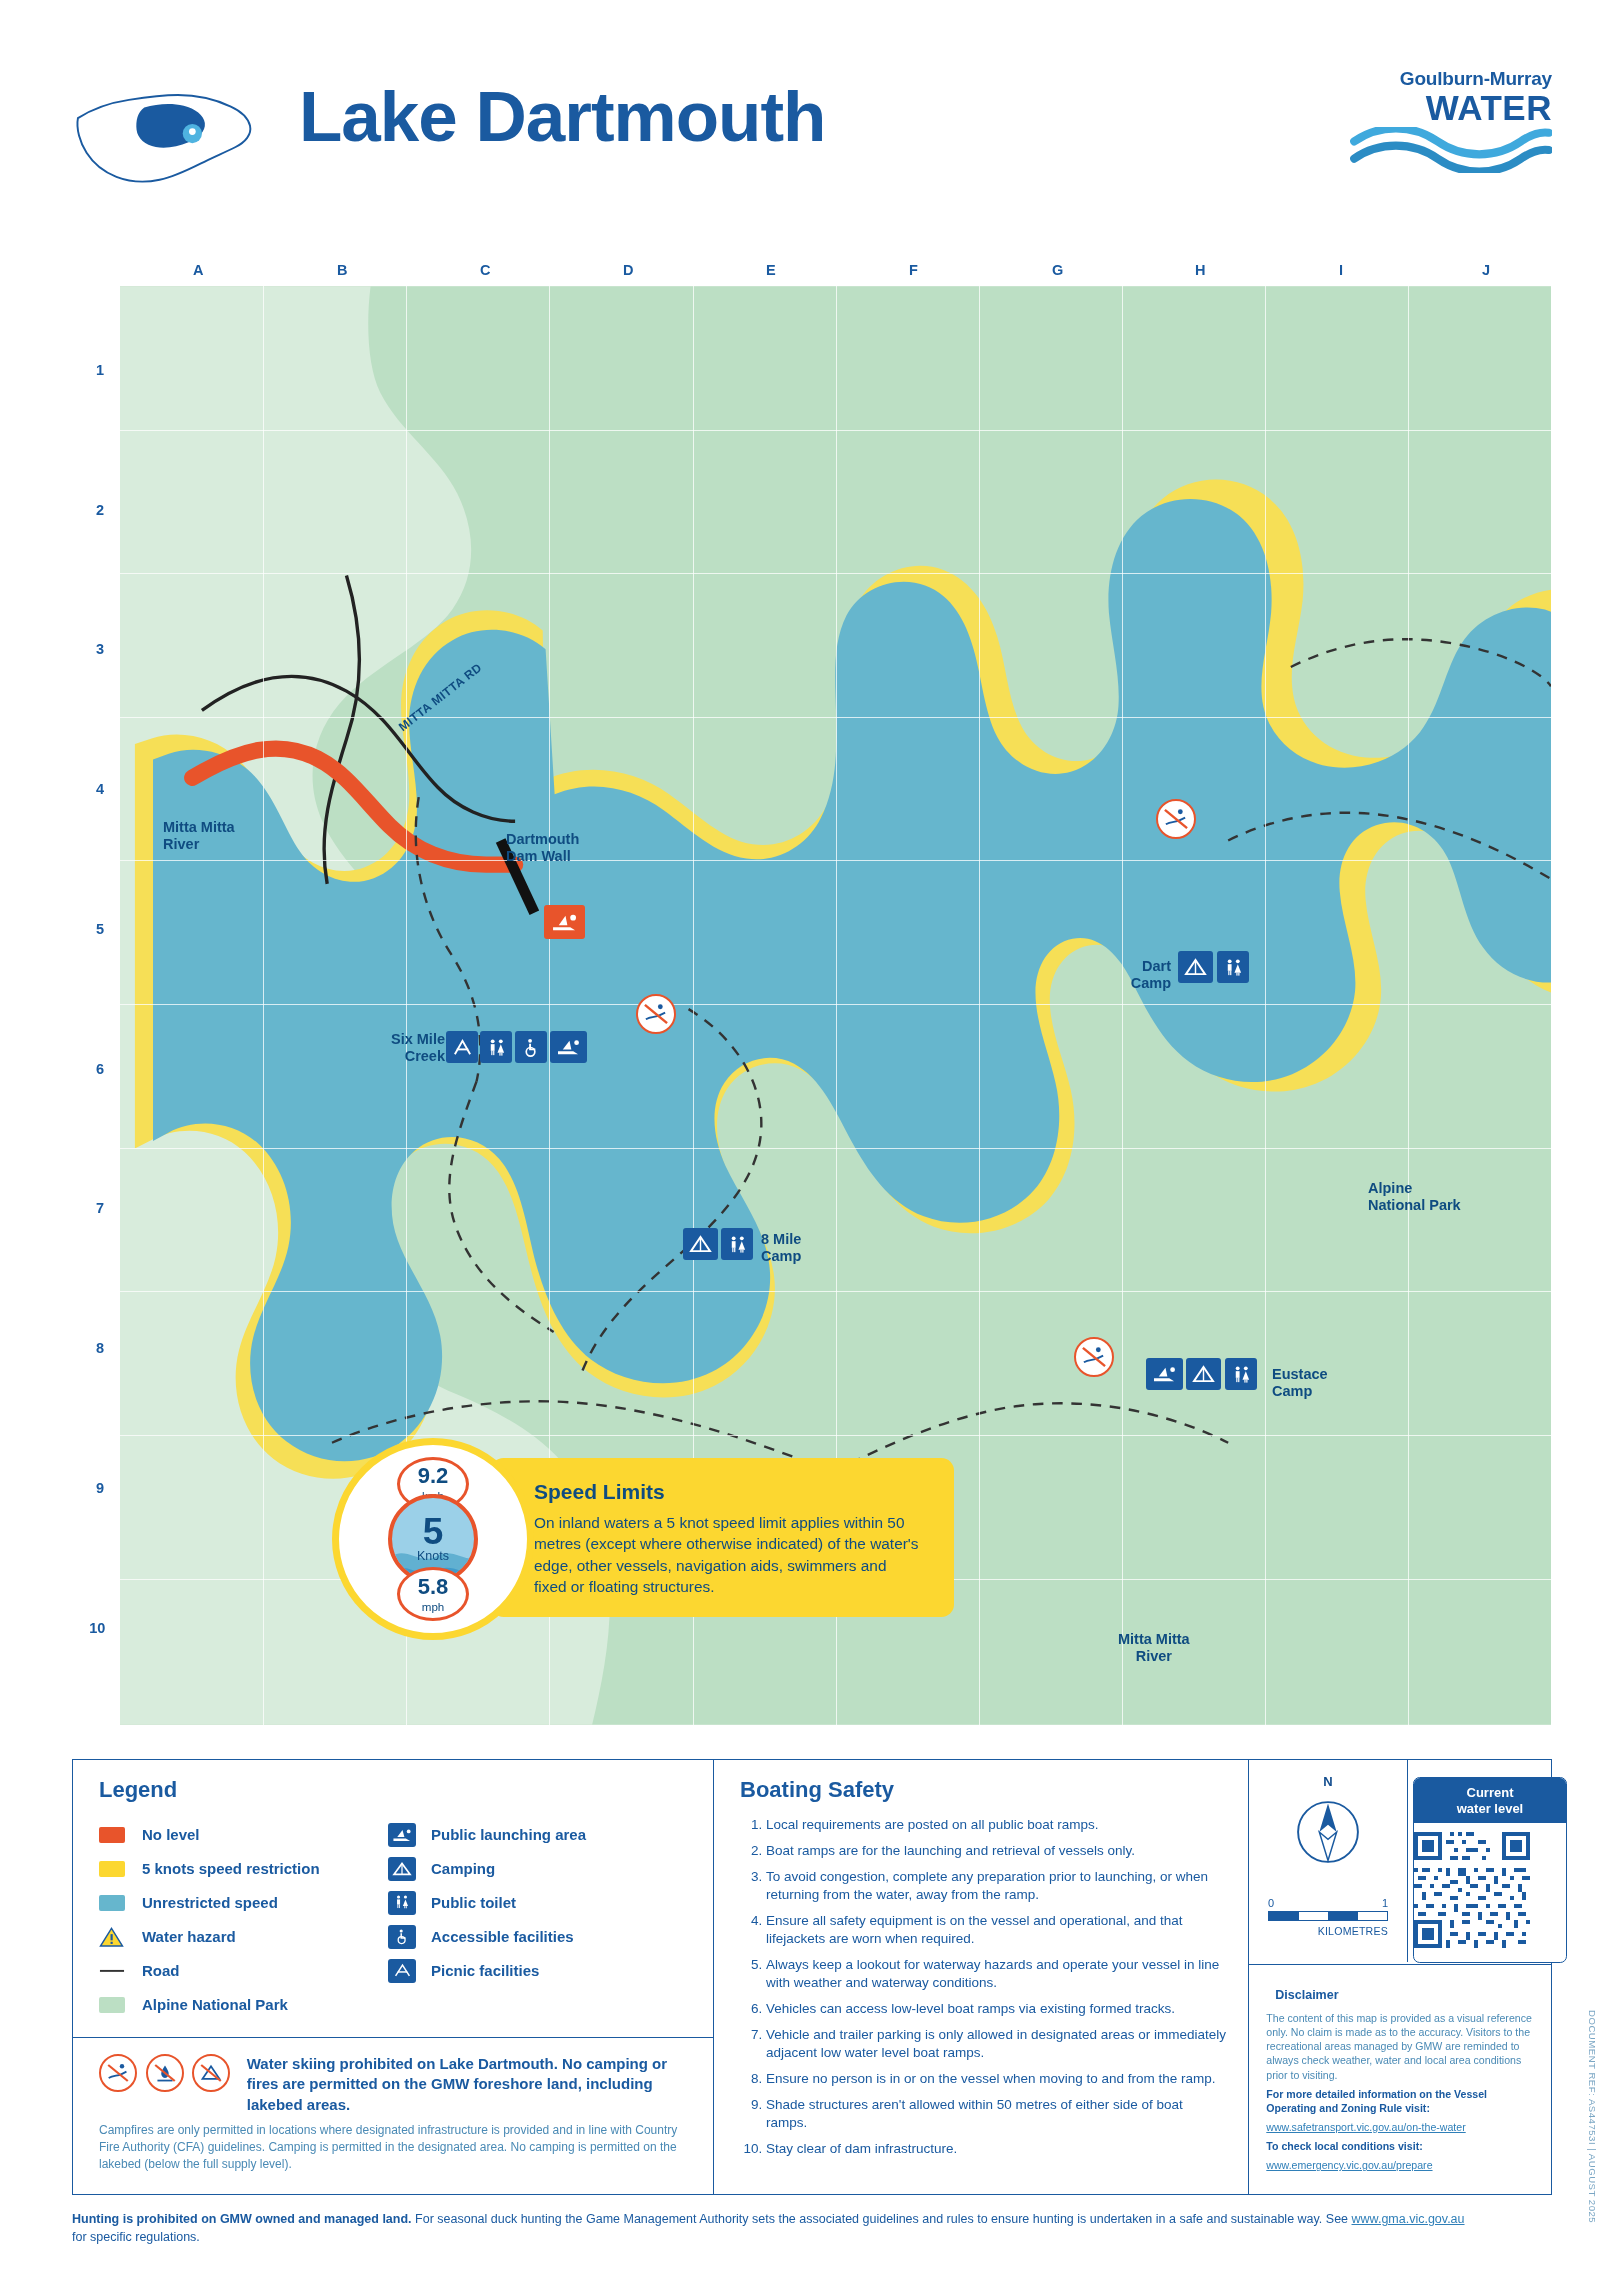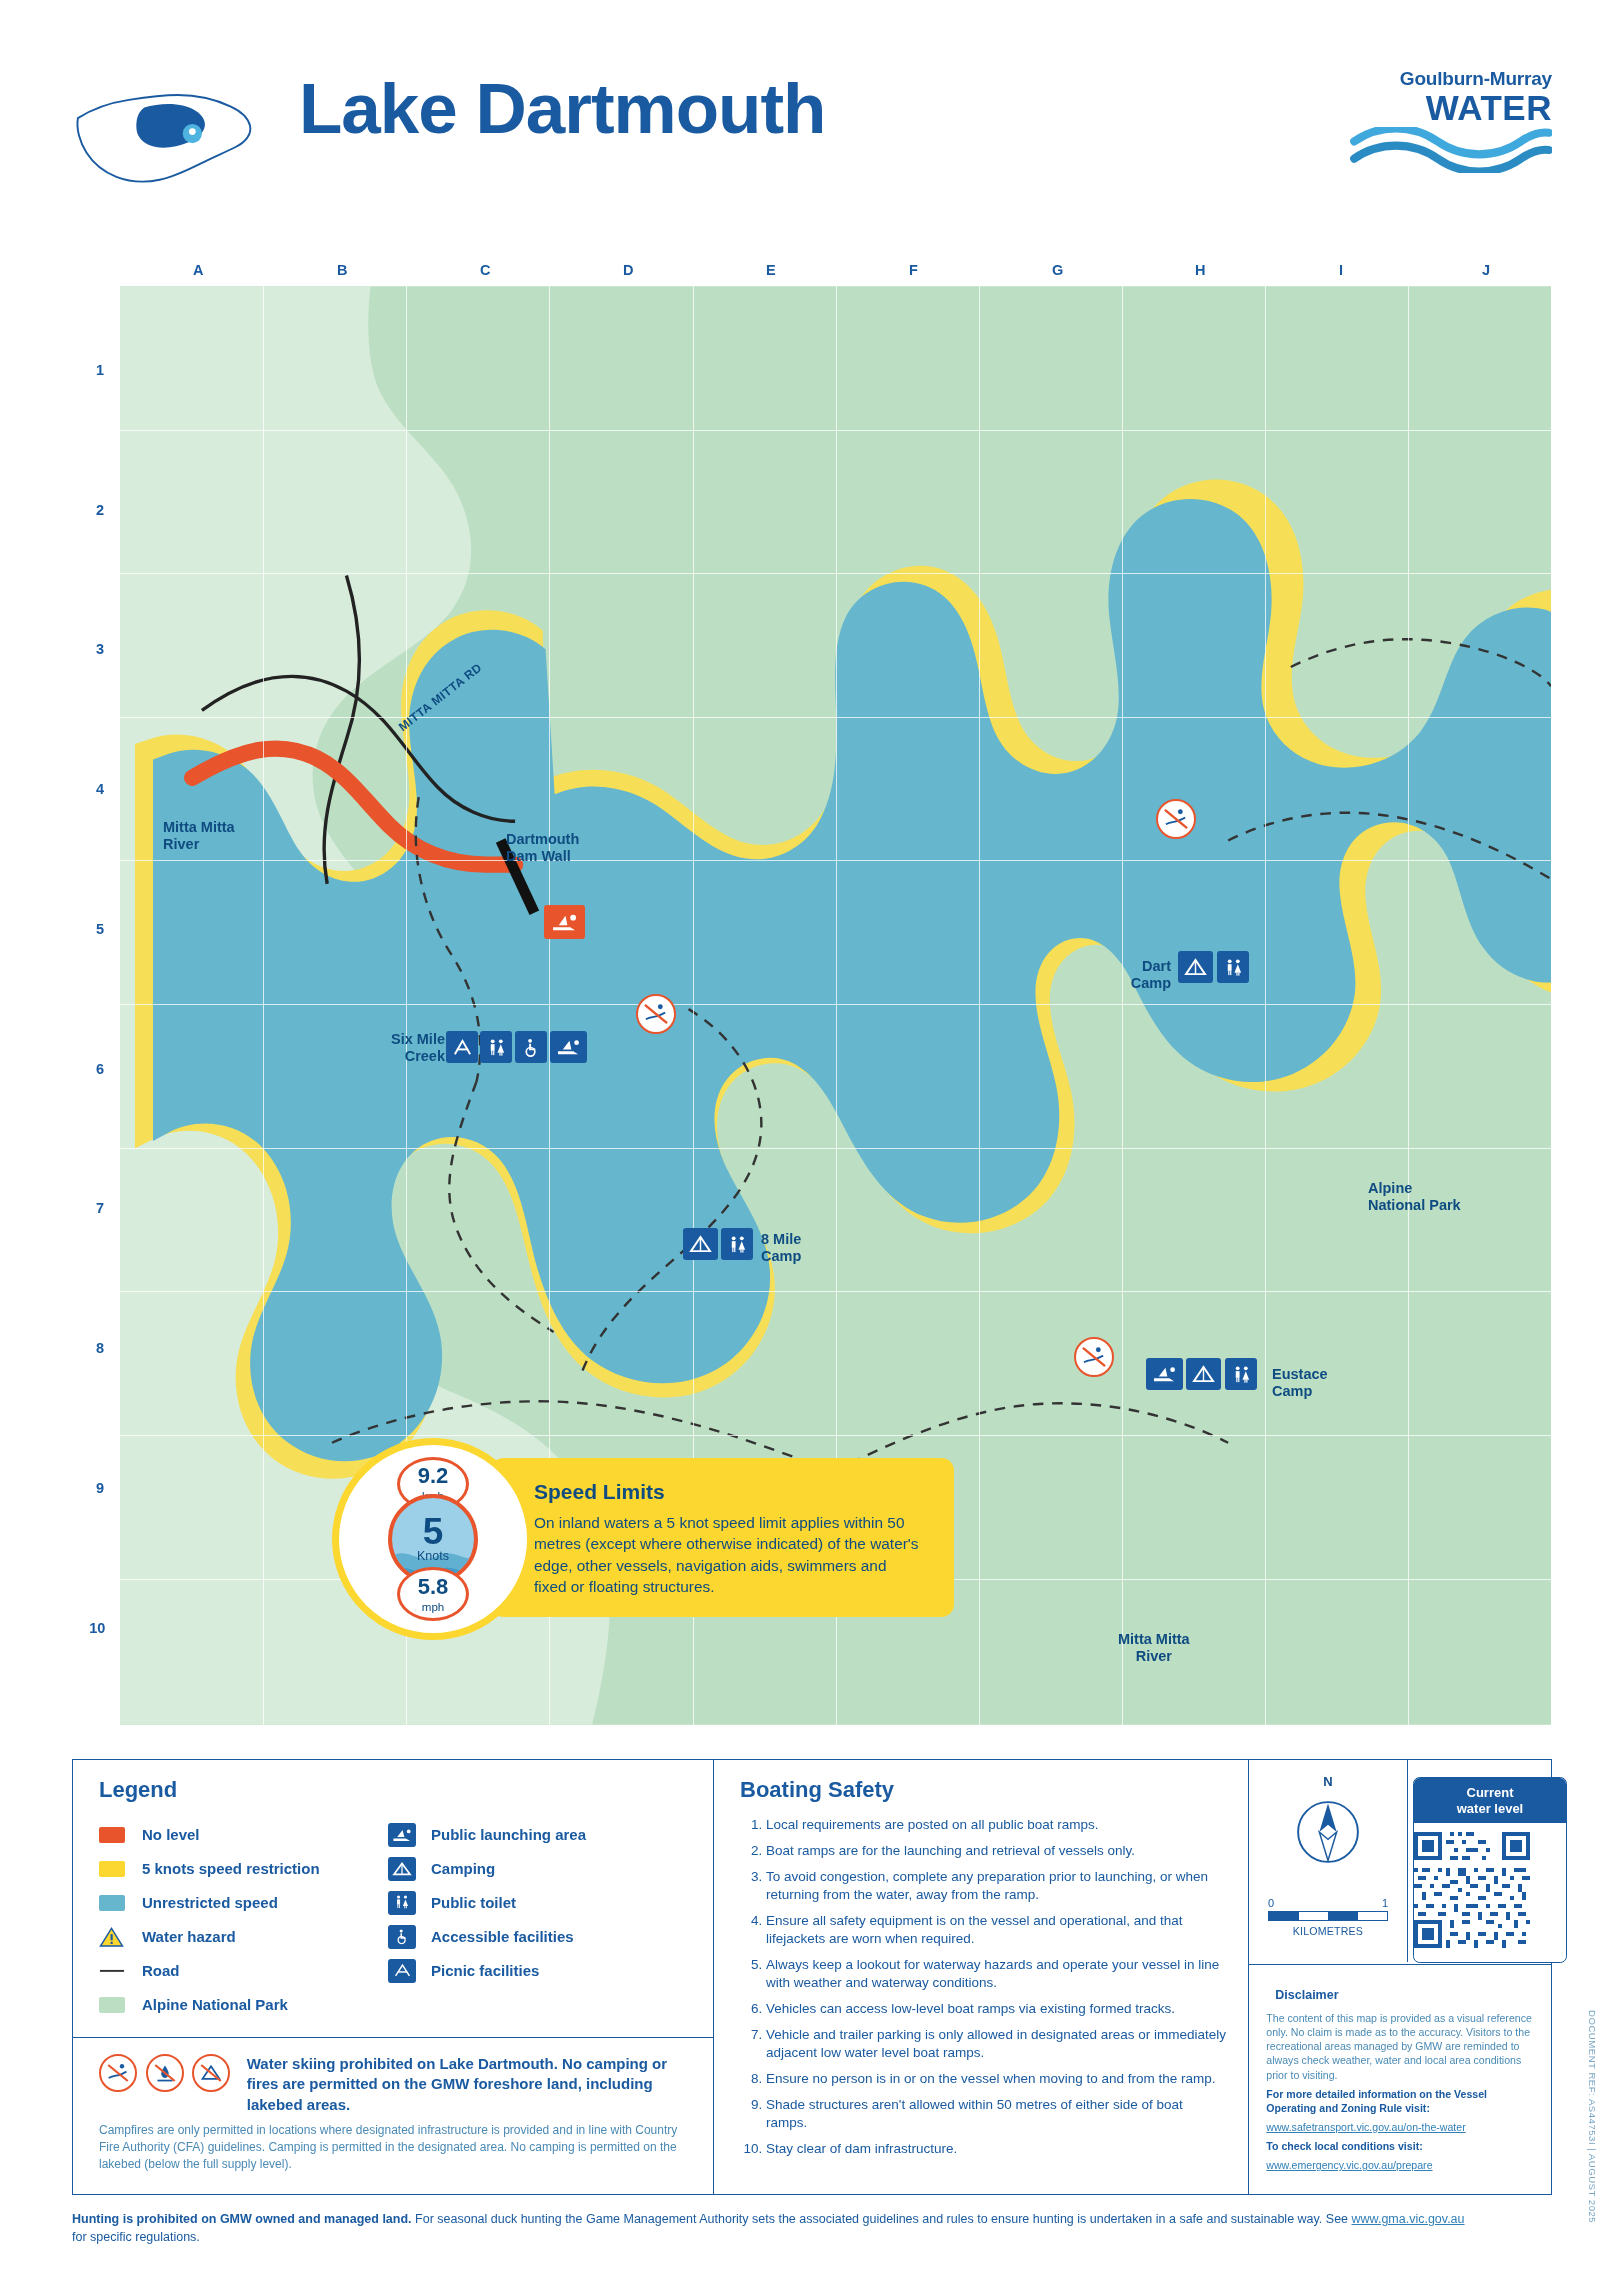--- a/index.html
+++ b/index.html
@@ -17,21 +17,21 @@
     padding: 0;
   }
 
   
   .header {
     position: absolute;
     left: 72px; top: 53px; width: 1480px; height: 164px;
   }
   .vic-outline { position: absolute; left: 0; top: 19px; width: 183px; height: 125px; }
   .title {
-    position: absolute; left: 227px; top: 20px;
+    position: absolute; left: 227px; top: 28px;
     font-size: 71px; font-weight: bold; letter-spacing: -1px;
     color: #1a5aa0; line-height: 1;
   }
   .gmw-logo { position: absolute; right: 0; top: 14.5px; width: 222px; text-align: right; }
   .gmw-logo .l1 { font-size: 19px; font-weight: bold; color: #1a5aa0; letter-spacing: -0.2px;}
   .gmw-logo .l2 { font-size: 35px; font-weight: bold; color: #1a5aa0; line-height: 1; letter-spacing: 0.5px;}
   .gmw-logo svg { display:block; margin-left:auto; margin-top: 2.9px; }
 
   
   .mapwrap {
@@ -151,21 +151,21 @@
     margin-left: 10px;
   }
   .wl-head { background: #1a5aa0; color: #fff; font-size: 13px; font-weight: bold; text-align: center; padding: 6.7px 2.9px; line-height: 1.2;}
   .qr { width: 116px; height: 116px; margin: 9.6px auto 11.6px; }
 
   .scalebar { position: absolute; left: 19px; bottom: 25px; width: 120px; }
   .scale-line { display: flex; height: 10.6px; border: 1.4px solid #1a5aa0; }
   .scale-line div { flex: 1; }
   .scale-line .f { background: #1a5aa0; }
   .scale-nums { display: flex; justify-content: space-between; font-size: 11px; color: #1a5aa0; margin-bottom: 1.9px;}
-  .scale-cap { text-align: center; font-size: 10.6px; color: #1a5aa0; margin-top: 3.9px; letter-spacing: 0.2px;}
+  .scale-cap { text-align: right; font-size: 10.6px; color: #1a5aa0; margin-top: 3.9px; letter-spacing: 0.2px;}
 
   
   .footer {
     position: absolute; left: 72px; top: 2210px; width: 1407px;
     font-size: 12.5px; color: #1a5aa0; line-height: 1.45;
   }
   .footer .b { font-weight: bold; }
   .footer a { color: #2f7fb8; }
   .sidecode {
     position: absolute; right: 25px; bottom: 72px;

